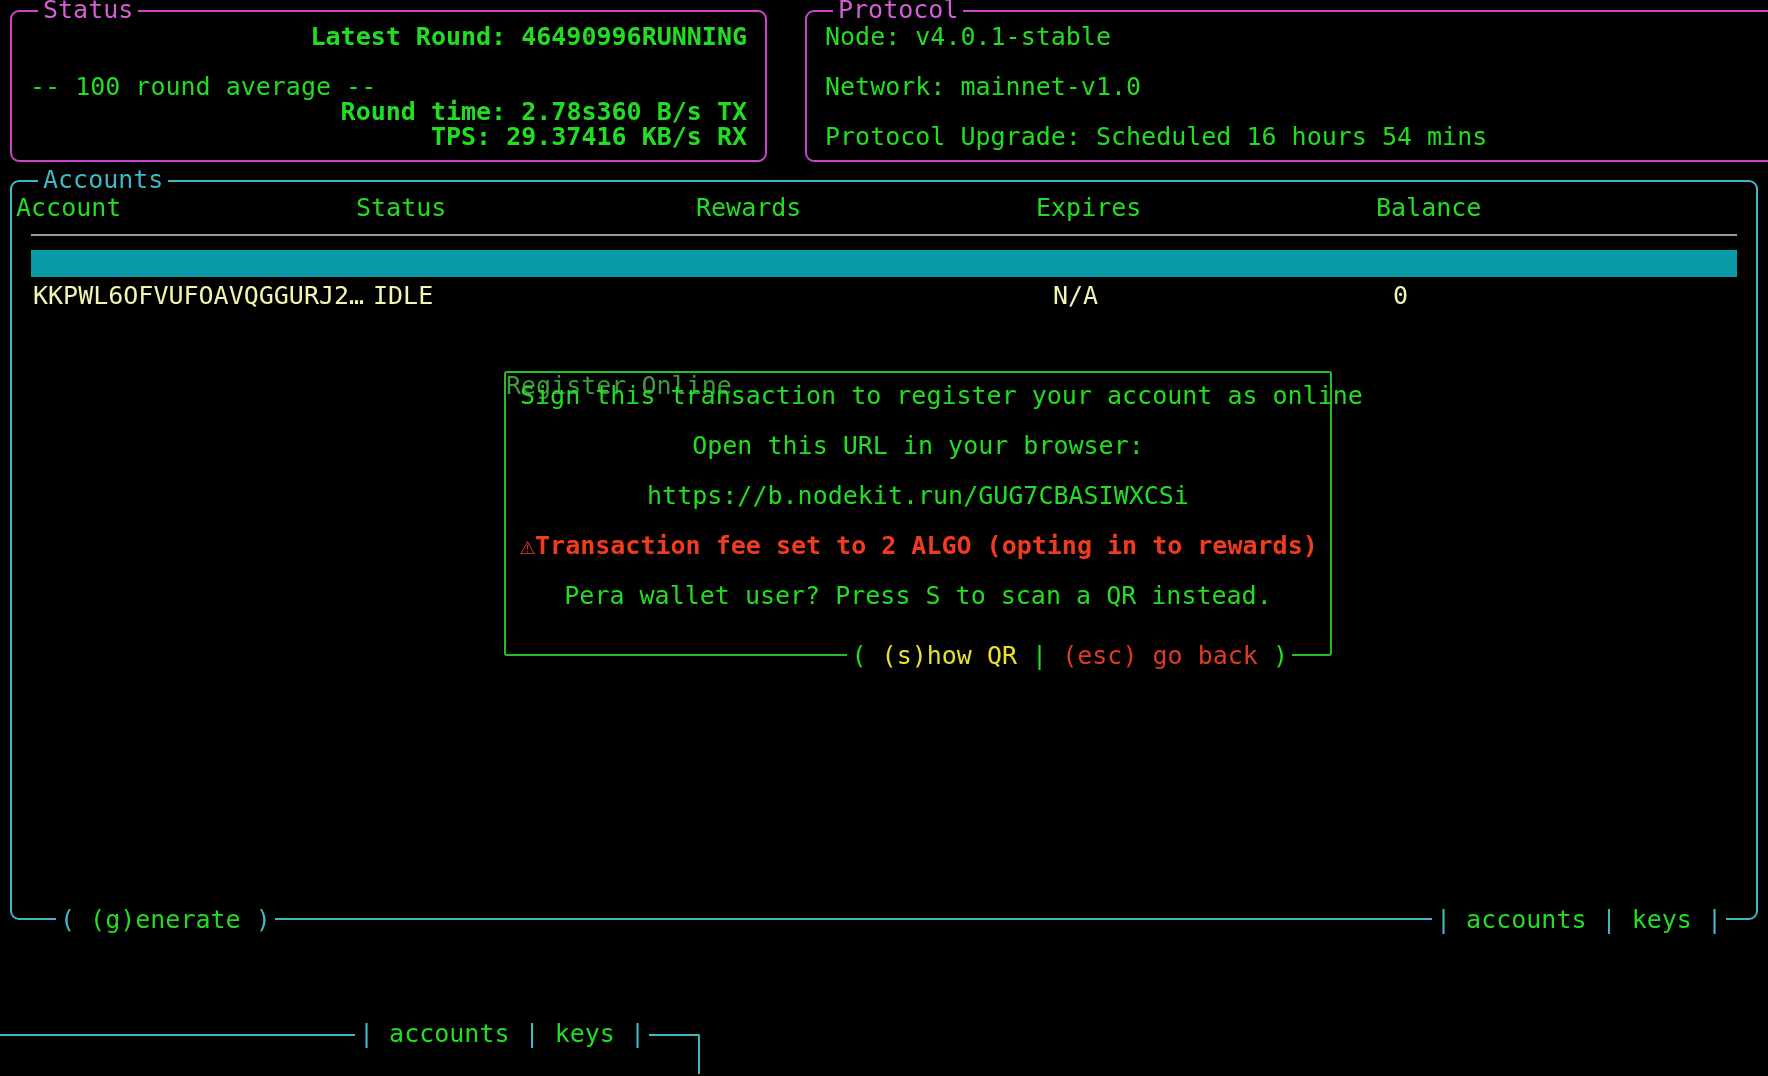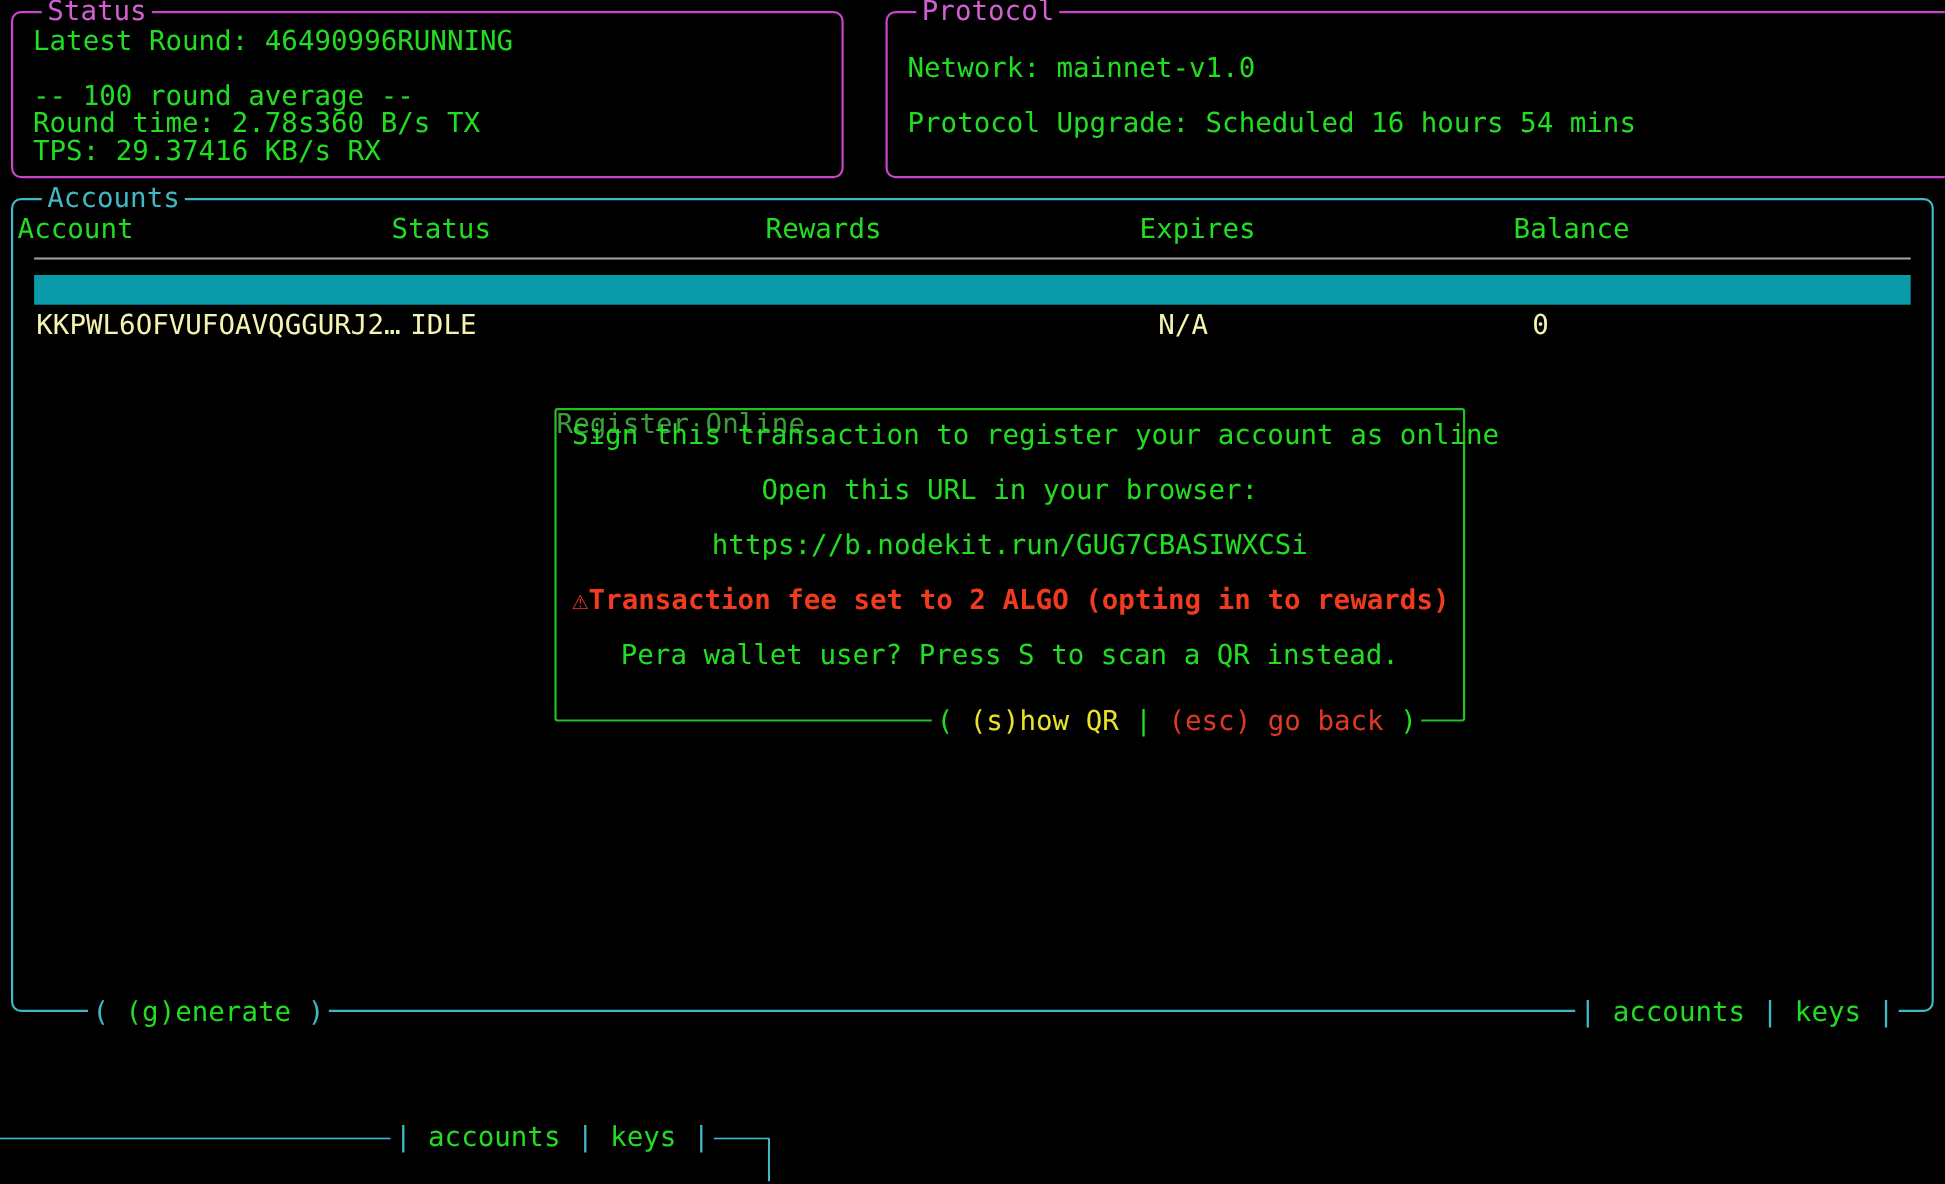--- a/index.html
+++ b/index.html
@@ -53,25 +53,26 @@
   #protocol-panel > .legend { color: #d45fd4; }
 
   .panel-body {
     position: absolute;
     left: 0; top: 0; right: 0; bottom: 0;
     padding: 12px 18px 0 18px;
     box-sizing: border-box;
   }
   .row {
     display: flex;
-    justify-content: flex-start;
-    white-space: pre;
-    height: 25px;
-    line-height: 25px;
-    color: #22dd22;
+    justify-content: flex-end;
+    white-space: pre;
+    height: 25px;
+    line-height: 25px;
+    color: #22dd22;
+    font-weight: bold;
   }
   .line {
     white-space: pre;
     height: 25px;
     line-height: 25px;
     color: #22dd22;
   }
   .line.blank { visibility: hidden; }
 
   
@@ -120,21 +121,21 @@
   
   .bottom-label {
     position: absolute;
     bottom: -16px;
     background: #000000;
     padding: 0 4px;
     white-space: pre;
     font-size: 25px;
     line-height: 28px;
   }
-  #generate-label { left: 68px; color: #3fb8c4; }
+  #generate-label { left: 44px; color: #3fb8c4; }
   #generate-label .key { color: #22dd22; }
   #accounts-tabs-right { right: 30px; color: #3fb8c4; }
   #accounts-tabs-right .tabname { color: #22dd22; }
 
   
   #outer-bottom-bar {
     position: absolute;
     left: 0;
     bottom: 2px;
     width: 700px;
@@ -229,20 +230,21 @@
     <div class="row">
       <span>TPS: 29.37</span>
       <span>416 KB/s RX</span>
     </div>
   </div>
 </div>
 
 <div class="tbox" id="protocol-panel">
   <div class="legend">Protocol</div>
   <div class="panel-body">
+    <div class="line">Node: v4.0.1-stable</div>
     <div class="line blank">&nbsp;</div>
     <div class="line">Network: mainnet-v1.0</div>
     <div class="line blank">&nbsp;</div>
     <div class="line">Protocol Upgrade: Scheduled 16 hours 54 mins</div>
   </div>
 </div>
 
 <div class="tbox" id="accounts-panel">
   <div class="legend">Accounts</div>
 

